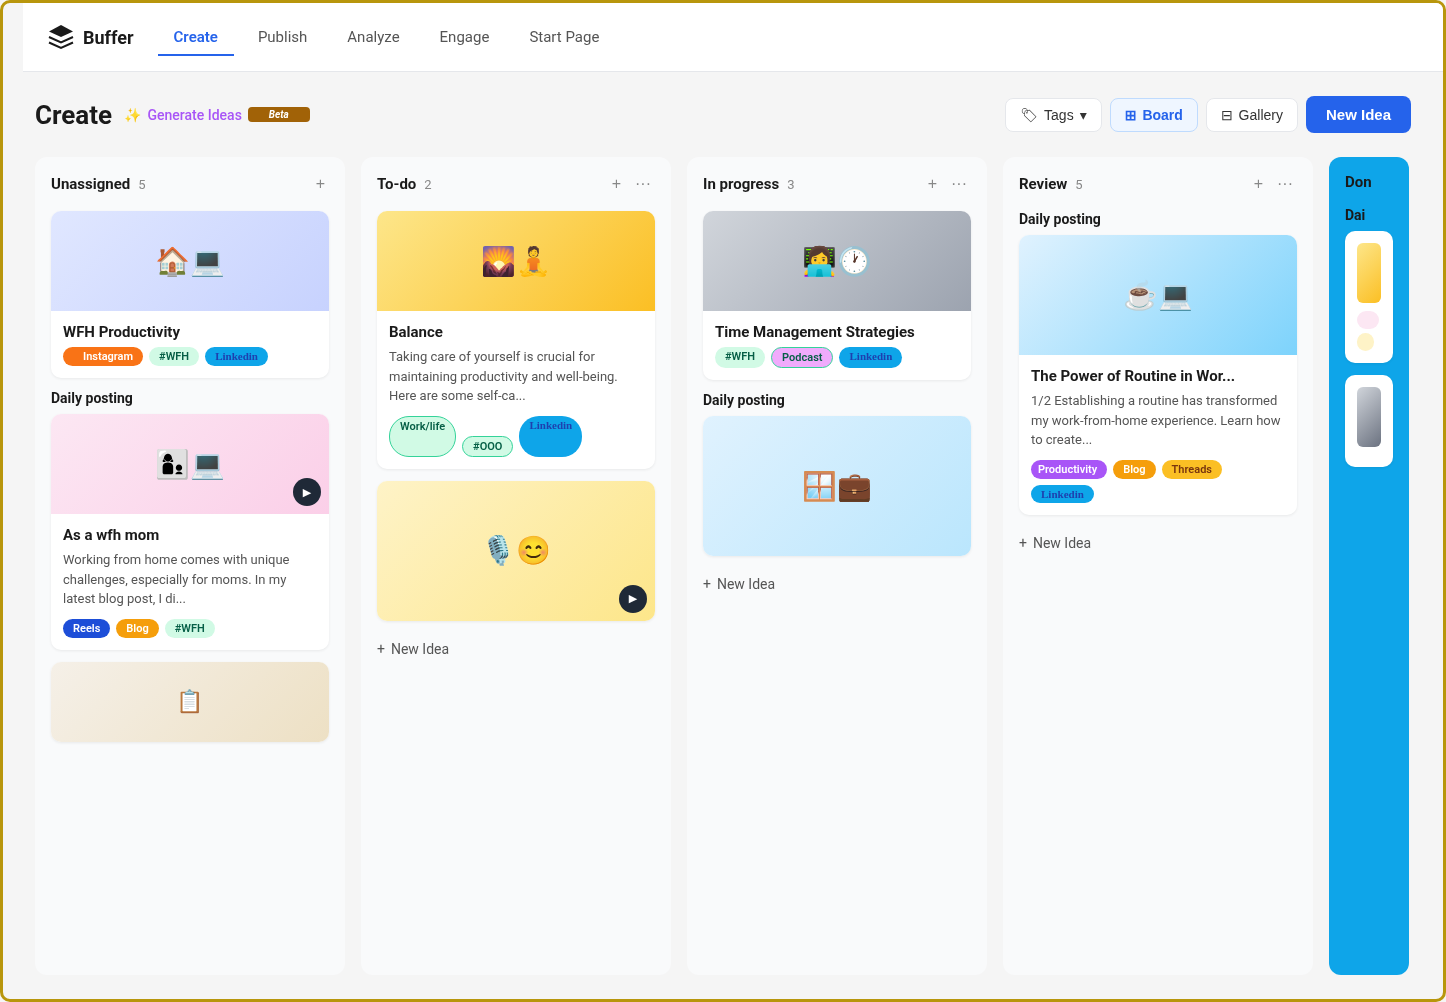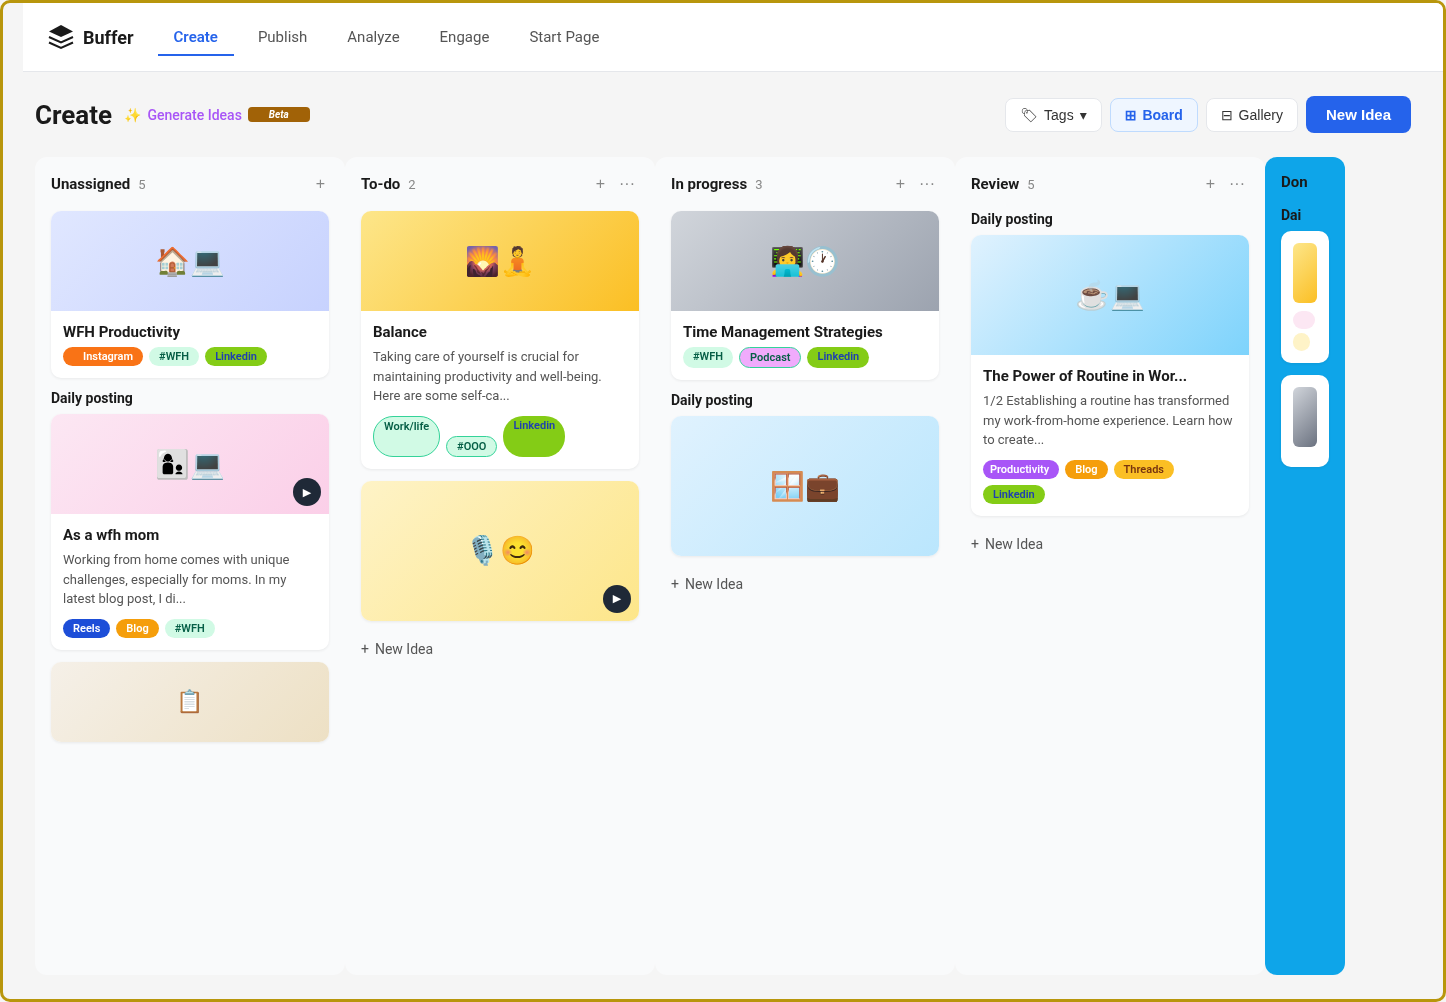--- a/index.html
+++ b/index.html
@@ -27,38 +27,38 @@
     .page-title { font-size: 26px; font-weight: 700; color: #1a1a1a; }
     .generate-ideas { display: flex; align-items: center; gap: 6px; color: #a855f7; font-size: 14px; font-weight: 500; cursor: pointer; }
     .beta-badge { background: #a16207; color: #fff; font-size: 10px; font-weight: 700; padding: 2px 21px; border-radius: 4px; font-style: italic; }
     .header-right { display: flex; align-items: center; gap: 8px; }
     .tags-btn { display: flex; align-items: center; gap: 6px; padding: 8px 14px; border: 1px solid #e5e7eb; border-radius: 8px; background: #fff; cursor: pointer; font-size: 14px; color: #333; }
     .view-btn { display: flex; align-items: center; gap: 6px; padding: 8px 14px; border: 1px solid #e5e7eb; border-radius: 8px; background: #fff; cursor: pointer; font-size: 14px; color: #333; }
     .view-btn.active { background: #eff6ff; border-color: #bfdbfe; color: #2563eb; font-weight: 600; }
     .new-idea-btn { background: #2563eb; color: #fff; border: none; padding: 10px 20px; border-radius: 8px; font-size: 15px; font-weight: 600; cursor: pointer; }
 
     
-    .board { display: flex; overflow-x: auto; height: calc(100% - 80px); }
+    .board { display: flex; gap: 16px; overflow-x: auto; height: calc(100% - 80px); }
     .column { min-width: 300px; max-width: 310px; background: #f9fafb; border-radius: 12px; padding: 16px; flex-shrink: 0; overflow-y: auto; }
     .col-header { display: flex; align-items: center; gap: 8px; margin-bottom: 16px; }
     .col-title { font-size: 15px; font-weight: 700; color: #1a1a1a; }
     .col-count { font-size: 13px; color: #888; }
     .col-actions { margin-left: auto; display: flex; gap: 6px; }
     .col-btn { background: none; border: none; cursor: pointer; color: #888; font-size: 16px; padding: 2px 4px; border-radius: 4px; }
 
     
     .card { background: #fff; border-radius: 10px; margin-bottom: 12px; overflow: hidden; box-shadow: 0 1px 3px rgba(0,0,0,0.07); }
     .card-body { padding: 12px; }
     .card-title { font-size: 15px; font-weight: 700; color: #1a1a1a; margin-bottom: 6px; }
     .card-desc { font-size: 13px; color: #555; line-height: 1.5; margin-bottom: 10px; }
     .card-tags { display: flex; flex-wrap: wrap; gap: 6px; }
     .tag { font-size: 11px; font-weight: 600; padding: 3px 10px; border-radius: 20px; }
     .tag-instagram { background: #f97316; color: #fff; padding-left: 20px; }
     .tag-wfh { background: #d1fae5; color: #065f46; }
-    .tag-linkedin { background: #84cc16; color: #1e40af; }
+    .tag-linkedin { background: #0ea5e9; color: #1e40af; font-family: Liberation Serif, serif; }
     .tag-worklife { background: #d1fae5; color: #065f46; border: 1.5px solid #34d399; }
     .tag-ooo { background: #d1fae5; color: #065f46; border: 1.5px solid #34d399; margin-top: 20px; }
     .tag-podcast { background: #f0abfc; color: #065f46; border: 1.5px solid #34d399; }
     .tag-reels { background: #1d4ed8; color: #fff; }
     .tag-blog { background: #f59e0b; color: #fff; }
     .tag-productivity { background: #a855f7; color: #fff; padding-left: 7px; }
     .tag-threads { background: #fbbf24; color: #78350f; }
 
     .group-label { font-size: 14px; font-weight: 700; color: #1a1a1a; margin-bottom: 8px; }
     .new-idea-row { display: flex; align-items: center; gap: 6px; color: #555; font-size: 14px; cursor: pointer; padding: 8px 0; margin-top: 4px; }

